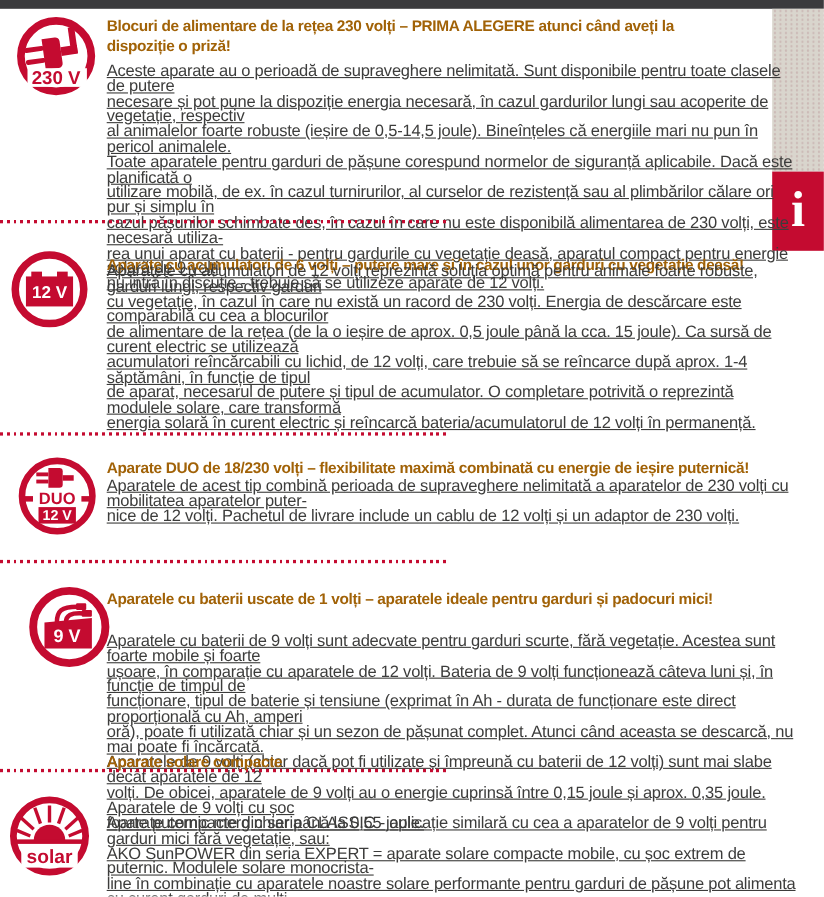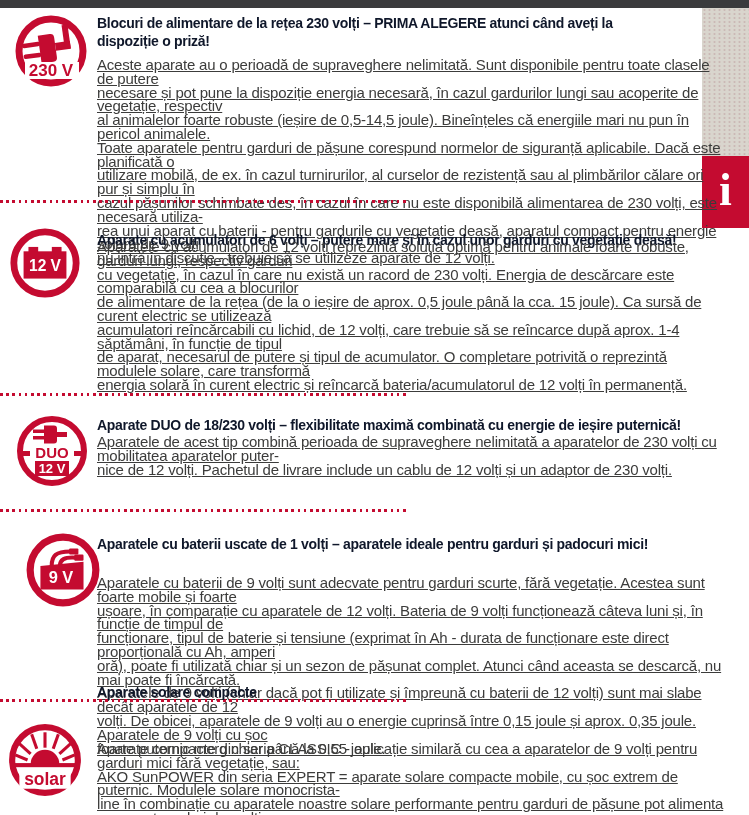--- a/index.html
+++ b/index.html
@@ -20,21 +20,21 @@
   .info-tab span{
     color:#ffffff;font-family:"Liberation Serif",serif;font-weight:bold;
     font-size:46px;line-height:1;transform:translateY(-2px);
   }
   .dotline{
     position:absolute;left:0;width:408px;height:3px;
     background-image:repeating-linear-gradient(to right,#c40b30 0 2.6px,transparent 2.6px 6.2px);
   }
   .title{
     position:absolute;left:97px;width:652px;
-    font-size:14px;font-weight:bold;color:#0f172a;line-height:18px;
+    font-size:14px;font-weight:bold;color:#a16207;line-height:18px;
     letter-spacing:-0.3px;white-space:pre-line;
   }
   .bodytxt{
     position:absolute;left:97px;width:628px;
     font-size:15px;color:#3c3c3b;line-height:13.8px;
     letter-spacing:-0.2px;white-space:pre-line;text-decoration:underline;
   }
   .icon{position:absolute;}
   svg text{font-family:"Liberation Sans",sans-serif;font-weight:bold;}
 </style>

